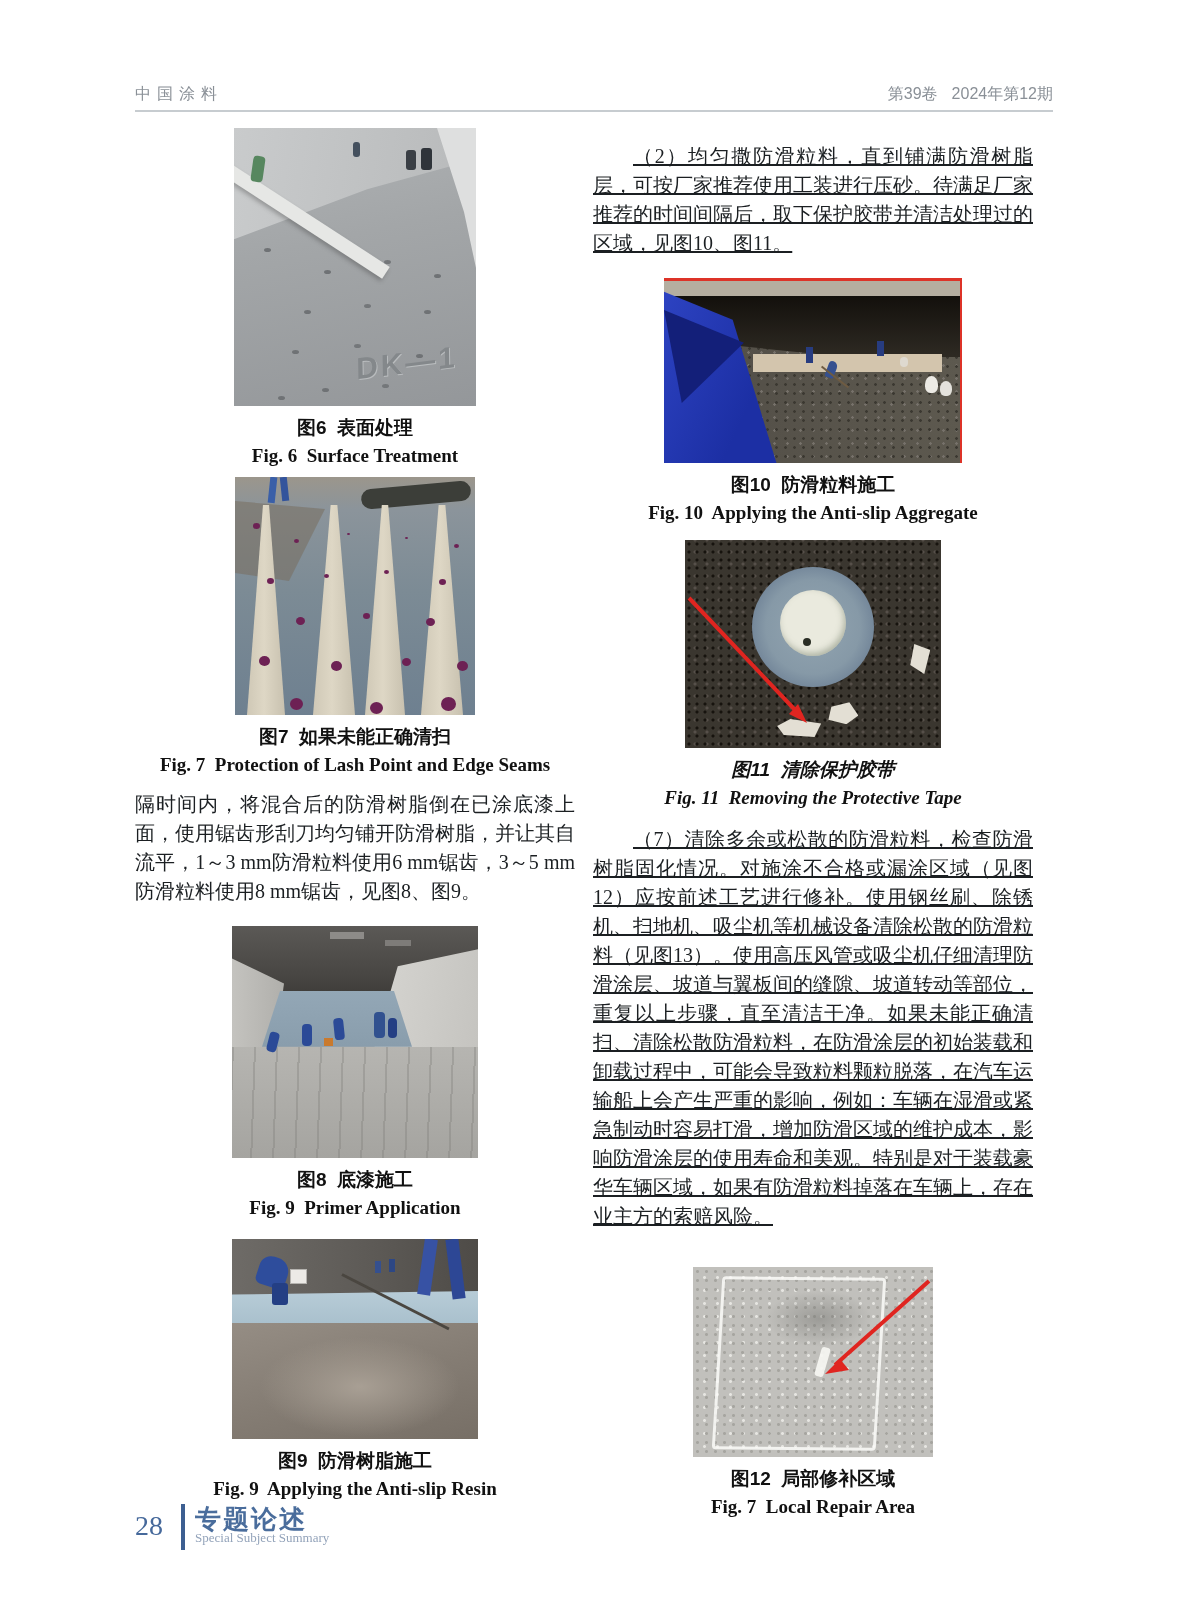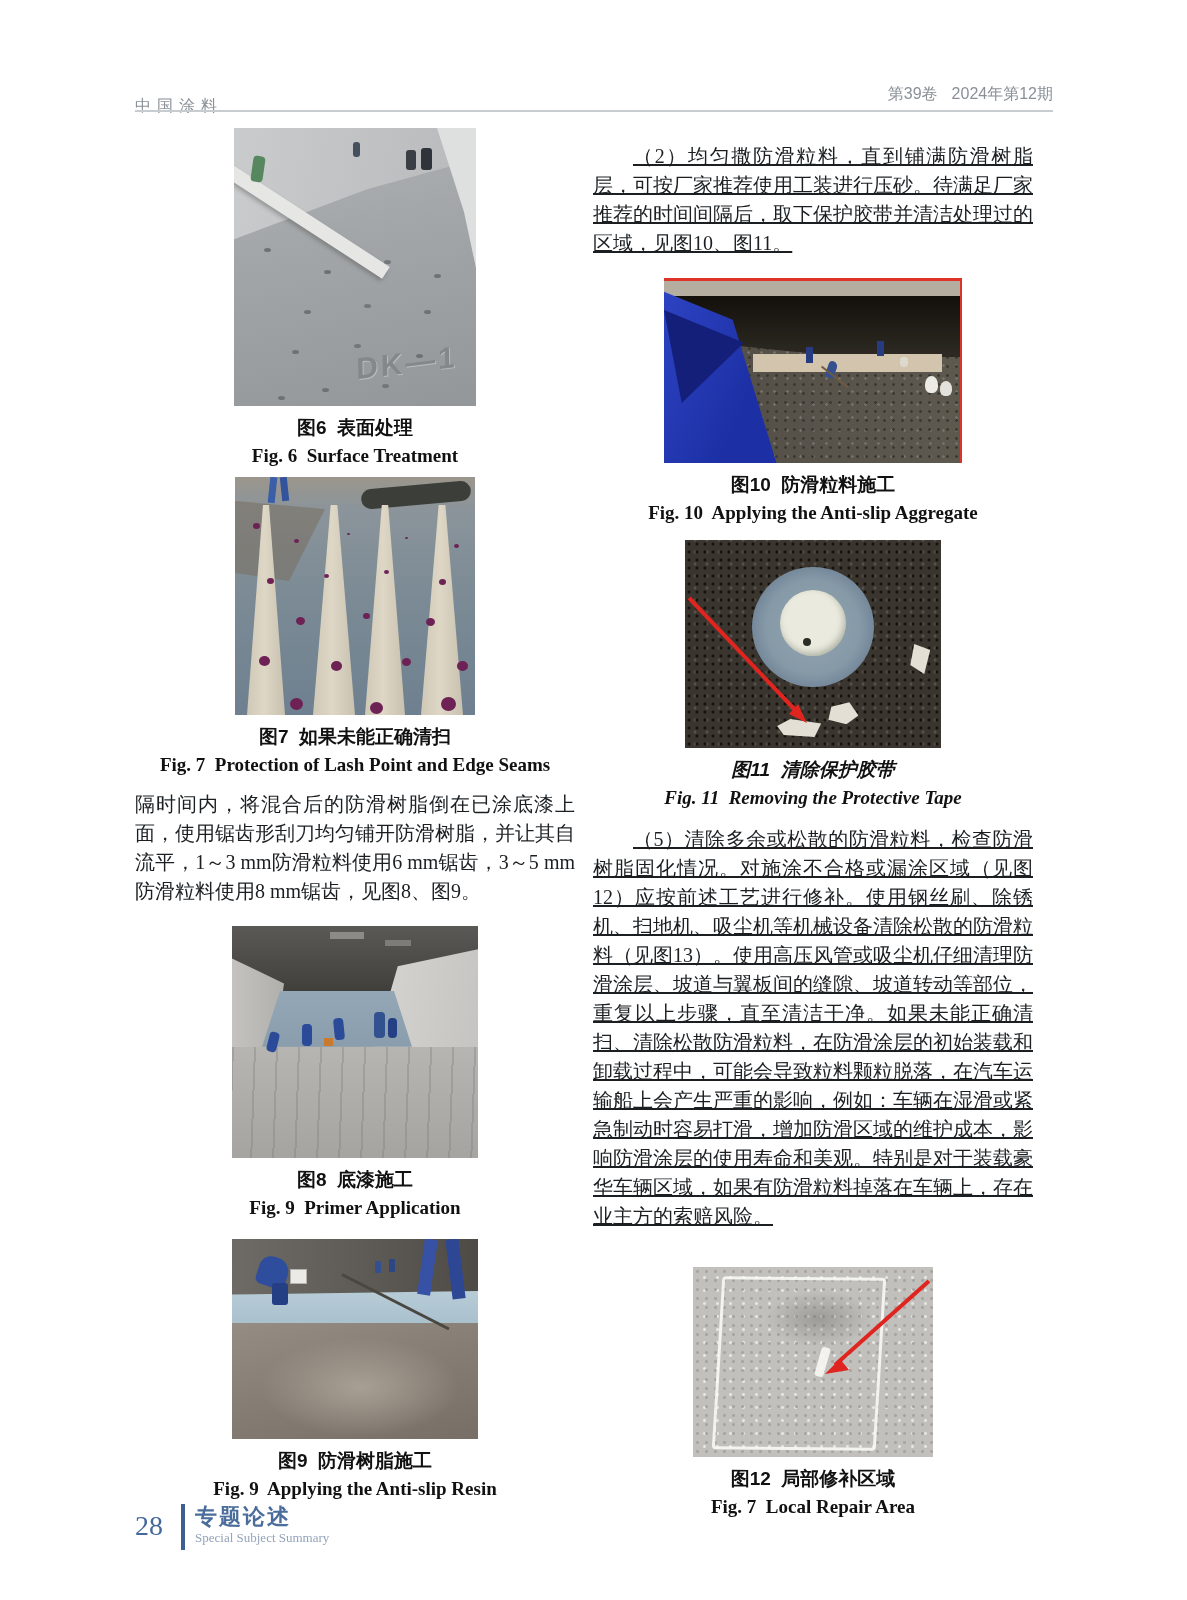--- a/index.html
+++ b/index.html
@@ -1,20 +1,20 @@
 <!DOCTYPE html>
 <html><head>
 <meta charset="utf-8">
 <style>
   html,body{margin:0;padding:0;background:#ffffff;}
   .page{position:relative;width:1187px;height:1600px;background:#ffffff;overflow:hidden;
         font-family:"Liberation Serif","DejaVu Serif",serif;color:#1f2326;}
   
   .hdr{position:absolute;left:135px;top:84px;width:918px;height:24px;}
-  .hdr-journal{position:absolute;left:0;top:12px;font-family:"Liberation Sans",sans-serif;
+  .hdr-journal{position:absolute;left:0;top:0;font-family:"Liberation Sans",sans-serif;
         font-size:16px;color:#8a9097;letter-spacing:6px;}
   .hdr-issue{position:absolute;right:0;top:0;font-family:"Liberation Sans",sans-serif;
         font-size:16px;color:#8a9097;}
   .hdr-issue span{margin-left:14px;text-align:right;}
   .hdr-rule{position:absolute;left:135px;top:110px;width:918px;height:2px;background:#c7ccd0;}
   
   .col{position:absolute;width:440px;}
   .col-left{left:135px;top:122px;}
   .col-right{left:593px;top:122px;}
   .para{font-size:20px;line-height:29px;text-align:justify;color:#1b1f22;white-space:normal;}
@@ -142,21 +142,21 @@
       background-size:9px 9px,13px 13px;background-position:0 0,5px 4px;}
   .p12-blotch{left:30%;top:12%;width:45%;height:30%;background:radial-gradient(ellipse,rgba(110,110,106,.45),rgba(0,0,0,0) 70%);}
   .p12-chalk{left:10%;top:5%;width:66%;height:88%;border:3px solid rgba(252,252,249,.85);
       border-radius:4px;transform:skewX(-3deg) rotate(.5deg);}
   .p12-mark{left:52%;top:42%;width:9px;height:30px;background:rgba(246,246,242,.92);transform:rotate(16deg);border-radius:3px;}
   
   .footer{position:absolute;left:135px;top:1498px;width:400px;height:56px;}
   .ft-num{position:absolute;left:0;top:12px;font-family:"Liberation Serif",serif;font-size:28px;color:#46699b;}
   .ft-bar{position:absolute;left:46px;top:6px;width:4px;height:46px;background:#3d5f91;}
   .ft-cn{position:absolute;left:60px;top:4px;font-family:"Liberation Sans",sans-serif;font-weight:bold;
-         font-size:22px;color:#4a6d9c;letter-spacing:2px;}
+         font-size:26px;color:#4a6d9c;letter-spacing:2px;}
   .ft-en{position:absolute;left:60px;top:32px;font-family:"Liberation Serif",serif;font-size:13px;color:#93a3ba;}
   
   .mt-f6{margin-top:6px;} .mt-f7{margin-top:10px;} .mt-parL{margin-top:14px;}
   .mt-f8{margin-top:16px;} .mt-f9{margin-top:20px;}
   .mt-f10{margin-top:6px;} .mt-f11{margin-top:16px;font-style:italic;} .mt-par3{margin-top:16px;} .mt-f12{margin-top:36px;}
 </style>
 </head>
 <body>
 
 <div class="page">
@@ -287,21 +287,21 @@
           <line x1="4" y1="58" x2="112" y2="172" stroke="#e02520" stroke-width="4"></line>
           <polygon points="122,183 104,174 113,164" fill="#e02520"></polygon>
         </svg>
       </div>
       <figcaption>
         <div class="cap-cn">图11  清除保护胶带</div>
         <div class="cap-en">Fig. 11  Removing the Protective Tape</div>
       </figcaption>
     </figure>
 
-    <p class="para indent mt-par3">（5）清除多余或松散的防滑粒料，检查防滑树脂固化情况。对施涂不合格或漏涂区域（见图12）应按前述工艺进行修补。使用钢丝刷、除锈机、扫地机、吸尘机等机械设备清除松散的防滑粒料（见图13）。使用高压风管或吸尘机仔细清理防滑涂层、坡道与翼板间的缝隙、坡道转动等部位，重复以上步骤，直至清洁干净。如果未能正确清扫、清除松散防滑粒料，在防滑涂层的初始装载和卸载过程中，可能会导致粒料颗粒脱落，在汽车运输船上会产生严重的影响，例如：车辆在湿滑或紧急制动时容易打滑，增加防滑区域的维护成本，影响防滑涂层的使用寿命和美观。特别是对于装载豪华车辆区域，如果有防滑粒料掉落在车辆上，存在业主方的索赔风险。</p>
+    <p class="para indent mt-par3">（7）清除多余或松散的防滑粒料，检查防滑树脂固化情况。对施涂不合格或漏涂区域（见图12）应按前述工艺进行修补。使用钢丝刷、除锈机、扫地机、吸尘机等机械设备清除松散的防滑粒料（见图13）。使用高压风管或吸尘机仔细清理防滑涂层、坡道与翼板间的缝隙、坡道转动等部位，重复以上步骤，直至清洁干净。如果未能正确清扫、清除松散防滑粒料，在防滑涂层的初始装载和卸载过程中，可能会导致粒料颗粒脱落，在汽车运输船上会产生严重的影响，例如：车辆在湿滑或紧急制动时容易打滑，增加防滑区域的维护成本，影响防滑涂层的使用寿命和美观。特别是对于装载豪华车辆区域，如果有防滑粒料掉落在车辆上，存在业主方的索赔风险。</p>
 
     <figure class="mt-f12">
       <div class="photo photo12">
         <div class="abs p12-blotch"></div>
         <div class="abs p12-chalk"></div>
         <div class="abs p12-mark"></div>
         <svg class="arrow-svg" viewBox="0 0 240 190">
           <line x1="236" y1="14" x2="142" y2="98" stroke="#e02520" stroke-width="4"></line>
           <polygon points="132,107 147,92 156,103" fill="#e02520"></polygon>
         </svg>

